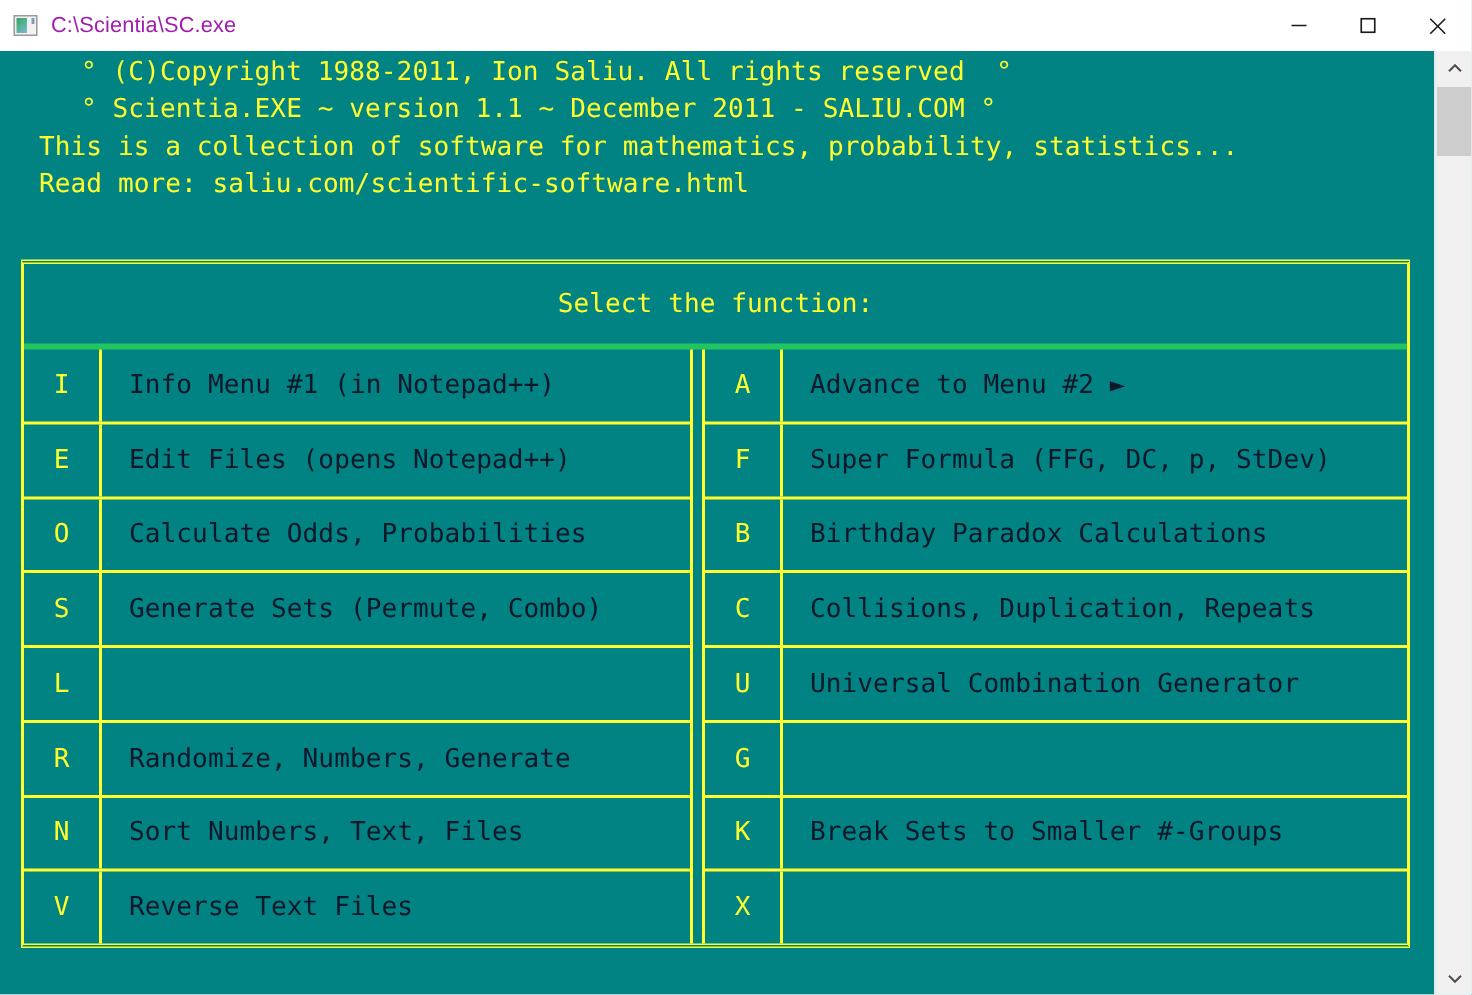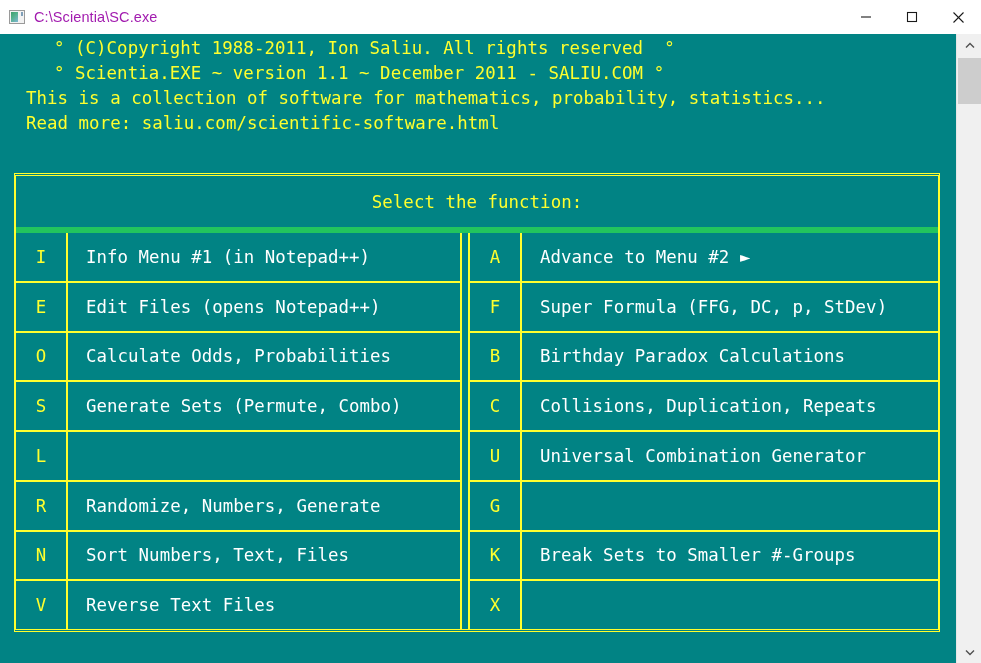--- a/index.html
+++ b/index.html
@@ -125,21 +125,21 @@
     border-bottom: 3px double #ffff2e;
     border-left: 2px solid #ffff2e;
     border-right: 2px solid #ffff2e;
   }
 
   .menu-title-row {
     height: 57px;
     display: flex;
     align-items: center;
     justify-content: center;
-    border-bottom: 6px solid #22c55e;
+    border-bottom: 4px solid #22c55e;
     box-sizing: border-box;
   }
   .menu-title {
     font-size: 17.4px;
     color: #ffff2e;
     white-space: pre;
     letter-spacing: 0.05px;
   }
 
   .menu-grid {
@@ -180,21 +180,21 @@
     border-right: 2px solid #ffff2e;
     align-self: stretch;
     display: flex;
     align-items: center;
     justify-content: center;
     box-sizing: border-box;
   }
   .menu-label {
     padding-left: 18px;
     font-size: 17.4px;
-    color: #ffffff;
+    color: #0f172a;
     white-space: pre;
     letter-spacing: 0.05px;
     overflow: hidden;
   }
 
   
   .scrollbar {
     position: absolute;
     right: 0;
     top: 34px;

